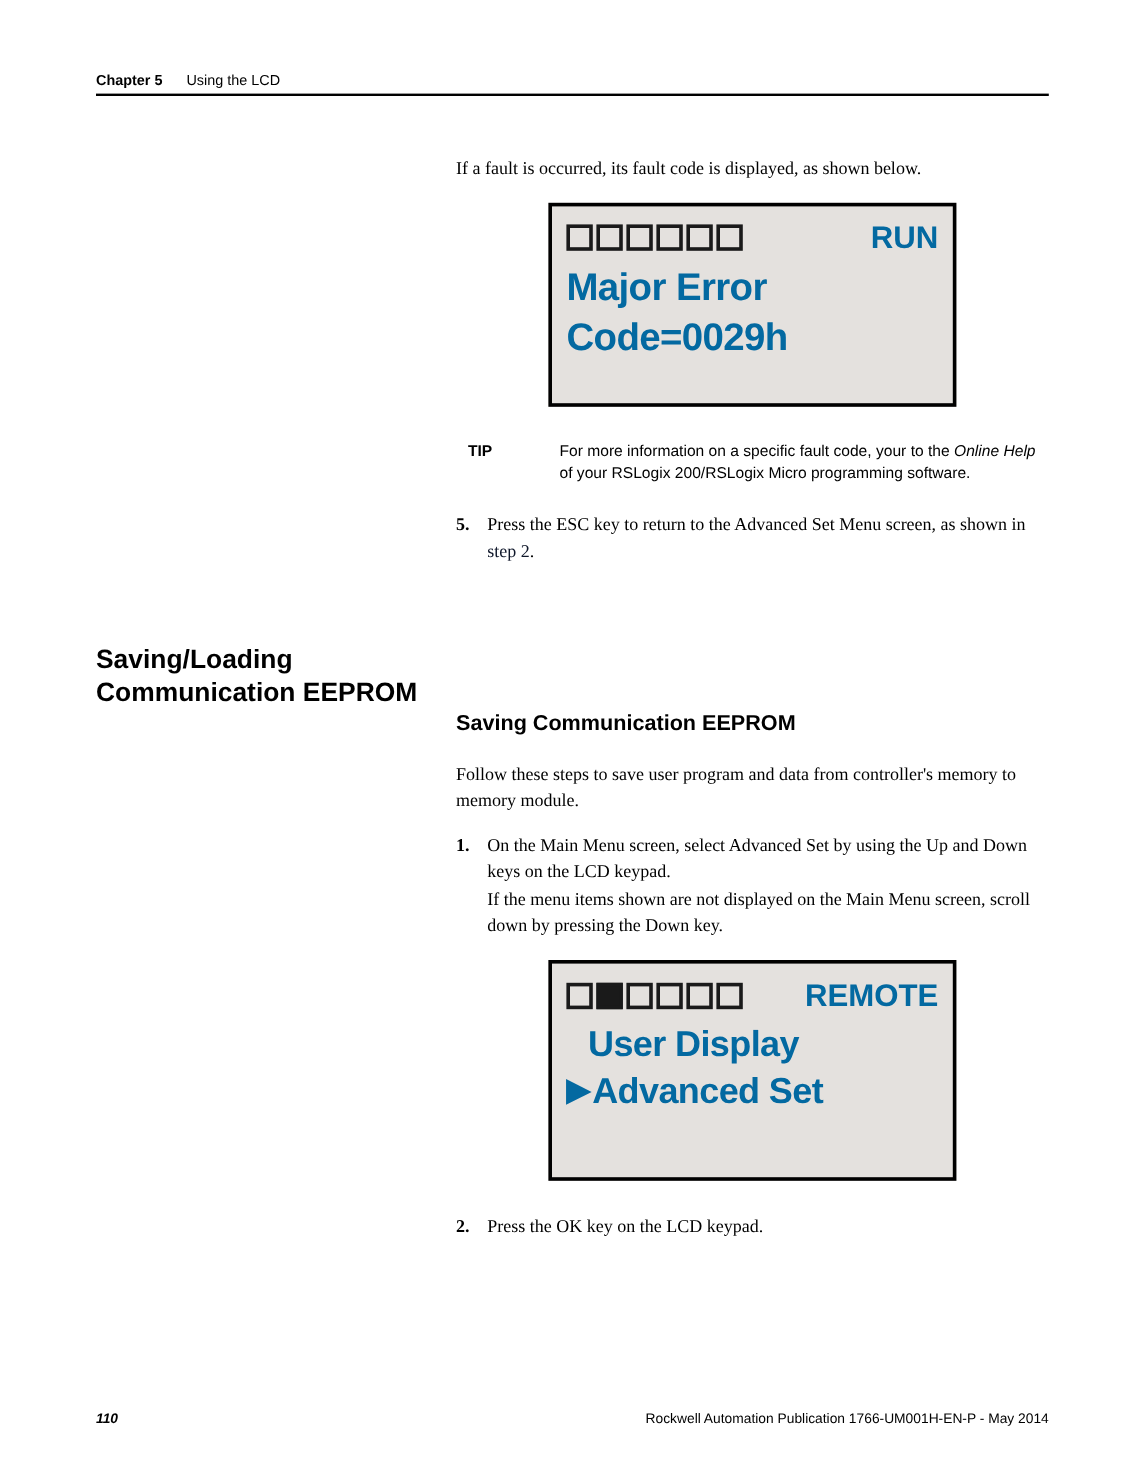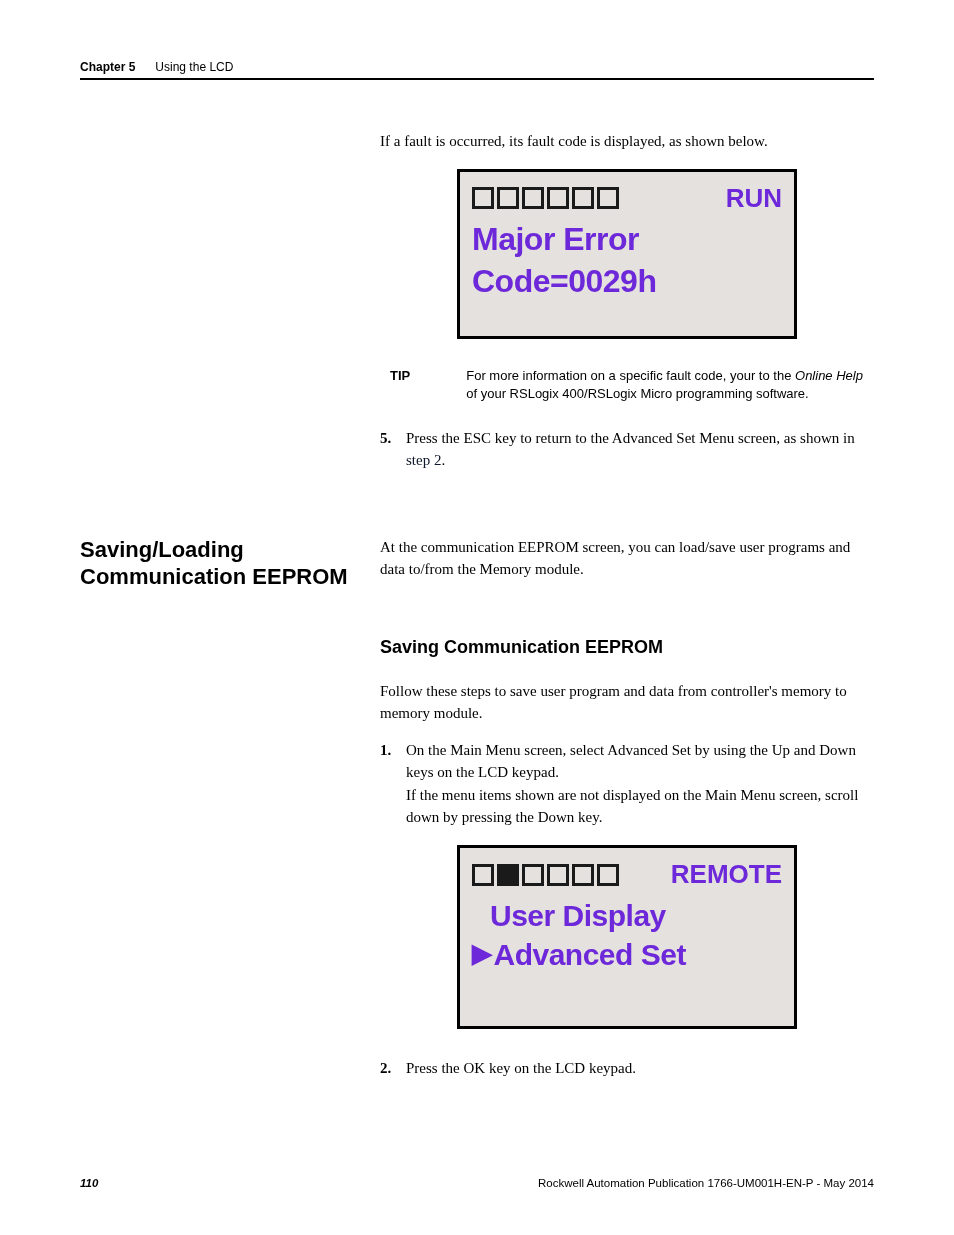--- a/index.html
+++ b/index.html
@@ -45,21 +45,21 @@
       margin: 16px 0 28px 0;
     }
     .lcd {
       width: 340px;
       height: 170px;
       border: 3px solid #000;
       background: #e4e1de;
       padding: 10px 12px;
       font-family: "Arial Black", Arial, sans-serif;
       font-weight: 900;
-      color: #6d28d9;
+      color: #0369a1;
       font-size: 28px;
       line-height: 1.3;
       letter-spacing: -0.5px;
     }
     .lcd-topline {
       display: flex;
       justify-content: space-between;
       align-items: center;
       margin-bottom: 4px;
     }
@@ -194,36 +194,35 @@
         <span class="lcd-status">RUN</span>
       </div>
       <div class="lcd-line1">Major Error</div>
       <div class="lcd-line2">Code=0029h</div>
     </div>
   </div>
 
   <div class="tip-row">
     <span class="tip-label">TIP</span>
     <span class="tip-text">
-      <span>For more information on a specific fault code, your to the </span><span class="italic">Online Help</span><span> of your RSLogix 400/RSLogix Micro programming software.</span>
+      <span>For more information on a specific fault code, your to the </span><span class="italic">Online Help</span><span> of your RSLogix 200/RSLogix Micro programming software.</span>
     </span>
   </div>
 
   <ol class="steps">
     <li>
       <span class="num">5.</span>
       <span>Press the ESC key to return to the Advanced Set Menu screen, as shown in </span><span class="link">step 2</span><span>.</span>
     </li>
   </ol>
 </div>
 
 <div class="section-row">
   <div class="section-heading">Saving/Loading Communication EEPROM</div>
   <div class="section-body">
-    <p class="para">At the communication EEPROM screen, you can load/save user programs and data to/from the Memory module.</p>
 
     <h3 class="sub-heading">Saving Communication EEPROM</h3>
 
     <p class="para">Follow these steps to save user program and data from controller's memory to memory module.</p>
 
     <ol class="steps">
       <li>
         <span class="num">1.</span>
         <span>On the Main Menu screen, select Advanced Set by using the Up and Down keys on the LCD keypad.</span><br>
         <span>If the menu items shown are not displayed on the Main Menu screen, scroll down by pressing the Down key.</span>

